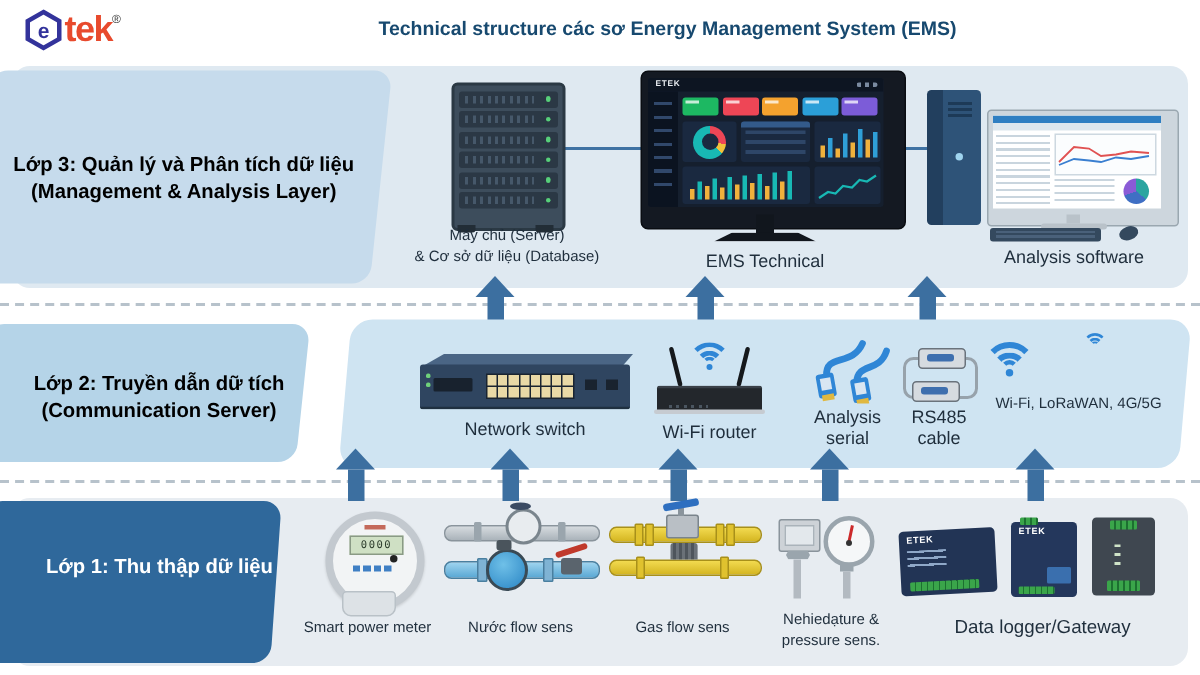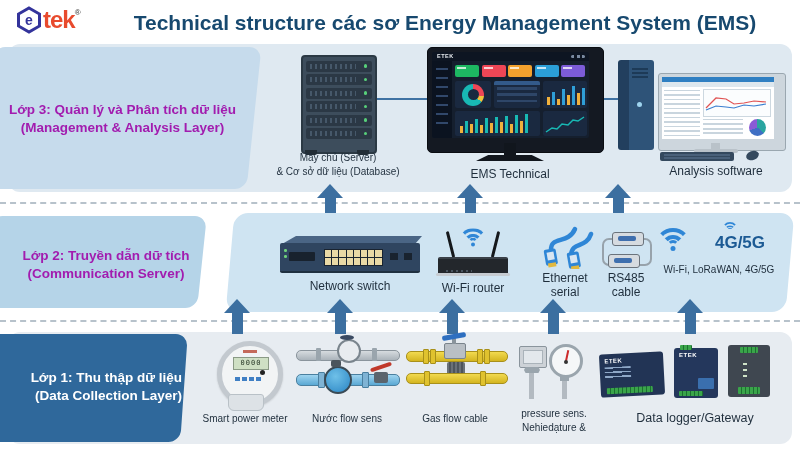--- a/index.html
+++ b/index.html
@@ -3,34 +3,34 @@
 <meta charset="utf-8">
 <style>
   html,body { margin:0; padding:0; }
   #stage {
     position:relative; width:800px; height:450px; background:#ffffff;
     font-family:"Liberation Sans", sans-serif; overflow:hidden;
   }
   .abs { position:absolute; }
   
   #title { left:120px; right:30px; top:11px; text-align:center;
-    font-size:21px; font-weight:bold; color:#17496f; }
+    font-size:13px; font-weight:bold; color:#17496f; }
   #logo { left:16px; top:6px; display:flex; align-items:center; }
   #logo .tek { font-size:24px; font-weight:800; color:#e84a2d; letter-spacing:-1px; margin-left:1px; }
   #logo .reg { font-size:8px; color:#333; vertical-align:top; position:relative; top:-8px; }
   
   .band-bg { border-radius:12px; }
   #band3-bg { left:8px; top:44px; width:784px; height:148px; background:#dfe9f1; }
   #band1-bg { left:8px; top:332px; width:784px; height:112px; background:#e7ecf1; }
   .dash { left:0; width:800px; height:0; border-top:2px dashed #b7c2cb; }
   .layer-label { border-radius:12px; }
   #l3-label { left:-14px; top:47px; width:268px; height:142px; background:#c6dbec; transform:skewX(-6deg); }
   #l2-label { left:-14px; top:216px; width:216px; height:92px; background:#b5d4e8; transform:skewX(-6deg); }
   #l1-label { left:-14px; top:334px; width:198px; height:108px; background:#2f689b; transform:skewX(-4deg); }
-  .layer-text { text-align:center; font-weight:bold; font-size:13.5px; color:#a21caf; line-height:18px; white-space:nowrap; }
+  .layer-text { text-align:center; font-weight:bold; font-size:13.5px; color:#000000; line-height:18px; white-space:nowrap; }
   
   .cap { position:absolute; text-align:center; font-size:12px; color:#1f2e3c; line-height:14px; }
   .cap.sm { font-size:10px; }
   
   .arrow { position:absolute; width:26px; color:#3c6fa0; }
   .arrow .ah { width:0; height:0; border-left:13px solid transparent; border-right:13px solid transparent; border-bottom:14px solid #3c6fa0; }
   .arrow .as { width:11px; margin:0 auto; background:#3c6fa0; }
   .conn { position:absolute; height:2px; background:#3f72a3; }
   
   #server { left:301px; top:55px; width:72px; height:93px; background:#3d4d5c;
@@ -185,21 +185,20 @@
       <div>(Management &amp; Analysis Layer)</div>
   </div>
   <div class="abs layer-label" id="l2-label"></div>
   <div class="abs layer-text" style="left:0; top:247px; width:212px;">
     <div>Lớp 2: Truyền dẫn dữ tích</div>
       <div>(Communication Server)</div>
   </div>
   <div class="abs layer-label" id="l1-label"></div>
   <div class="abs layer-text" style="left:0; top:369px; width:182px; color:#ffffff;text-align:right;">
     <div>Lớp 1: Thu thập dữ liệu</div>
-      <div>(Data Collection Layer)</div>
   </div>
 
   <div class="abs conn" style="left:374px; top:98px; width:54px;"></div>
   <div class="abs conn" style="left:593px; top:98px; width:30px;"></div>
 
   <div class="abs" id="server">
     <div class="slot"></div>
       <div class="slot"></div>
       <div class="slot"></div>
     <div class="slot"></div>
@@ -359,21 +358,21 @@
       <rect x="11.5" y="27" width="7" height="8" fill="#d9e6f2"></rect>
       <rect x="11" y="38" width="8" height="4" fill="#e0b840"></rect>
     </g>
     <g transform="rotate(-10 38 36)">
       <rect x="32" y="27" width="12" height="16" rx="2" fill="#2f86d6"></rect>
       <rect x="34.5" y="30" width="7" height="8" fill="#d9e6f2"></rect>
       <rect x="34" y="41" width="8" height="4" fill="#e0b840"></rect>
     </g>
   </svg>
   <div class="cap" style="left:532px; top:271px; width:66px;">
-    <div>Ethernet</div>
+    <div>Analysis</div>
       <div>serial</div>
   </div>
 
   <div class="abs" id="rs485">
     <div class="loop"></div>
     <div class="mod" style="left:12px; top:0;"></div>
     <div class="mod" style="left:8px; top:22px;"></div>
   </div>
   <div class="cap" style="left:597px; top:271px; width:58px;">
     <div>RS485</div>
@@ -384,21 +383,20 @@
     <i class="w1"></i>
       <i class="w2"></i>
       <i class="w3"></i>
       <i class="wd"></i>
   </div>
   <div class="wifi" style="left:712px; top:214px; width:36px; height:26px; transform:scale(.45);">
     <i class="w1"></i>
       <i class="w2"></i>
       <i class="w3"></i>
   </div>
-  <div class="abs" id="cell-text">4G/5G</div>
   <div class="cap sm" style="left:644px; top:263px; width:150px;">Wi-Fi, LoRaWAN, 4G/5G</div>
 
   <div class="arrow" style="left:224px; top:299px;">
       <div class="ah"></div>
       <div class="as" style="height:21px"></div>
     </div>
   <div class="arrow" style="left:327px; top:299px;">
       <div class="ah"></div>
       <div class="as" style="height:21px"></div>
     </div>
@@ -443,34 +441,34 @@
   <div class="abs flange" style="left:430px; top:349px; width:4px; height:13px; background:#e0c22e; border:1px solid #a8901a;"></div>
   <div class="abs flange" style="left:477px; top:349px; width:4px; height:13px; background:#e0c22e; border:1px solid #a8901a;"></div>
   <div class="abs flange" style="left:484px; top:349px; width:4px; height:13px; background:#e0c22e; border:1px solid #a8901a;"></div>
   <div class="abs" style="left:444px; top:343px; width:20px; height:14px; background:#b9bfc5; border:1px solid #7a848c; border-radius:2px;"></div>
   <div class="abs" style="left:452px; top:338px; width:4px; height:6px; background:#8a949c;"></div>
   <div class="abs valve-handle" style="left:442px; top:334px; width:24px; height:5px; background:#2e6fc0; transform:rotate(-10deg);"></div>
   <div class="abs pipe" style="left:406px; top:373px; width:100px; height:9px; background:linear-gradient(#f2da50,#d4b520); border:1px solid #a8901a;"></div>
   <div class="abs flange" style="left:424px; top:371px; width:4px; height:13px; background:#e0c22e; border:1px solid #a8901a;"></div>
   <div class="abs flange" style="left:480px; top:371px; width:4px; height:13px; background:#e0c22e; border:1px solid #a8901a;"></div>
   <div class="abs" style="left:447px; top:362px; width:18px; height:11px; background:repeating-linear-gradient(90deg,#6a7178 0 2px,#4e555c 2px 4px); border-radius:2px 2px 0 0;"></div>
-  <div class="cap sm" style="left:400px; top:412px; width:110px;">Gas flow cable</div>
+  <div class="cap sm" style="left:400px; top:412px; width:110px;">Gas flow sens</div>
 
   <div class="abs" id="t-head"></div>
   <div class="abs" id="t-nut"></div>
   <div class="abs" id="t-stem"></div>
   <div class="abs" id="gauge">
     <div class="ndl"></div>
       <div class="cdot"></div>
   </div>
   <div class="abs" id="g-conn"></div>
   <div class="abs" id="g-stem"></div>
   <div class="cap sm" style="left:502px; top:407px; width:104px;">
-    <div>pressure sens.</div>
-      <div>Nehiedạture &amp;</div>
+    <div>Nehiedạture &amp;</div>
+      <div>pressure sens.</div>
   </div>
 
   <div class="dl" id="dl-a">
     <div class="etk">ETEK</div>
     <div class="lines"></div>
     <div class="term" style="left:6px; bottom:3px; width:46px;"></div>
   </div>
   <div class="dl" id="dl-b">
     <div class="etk">ETEK</div>
     <div class="blu"></div>

